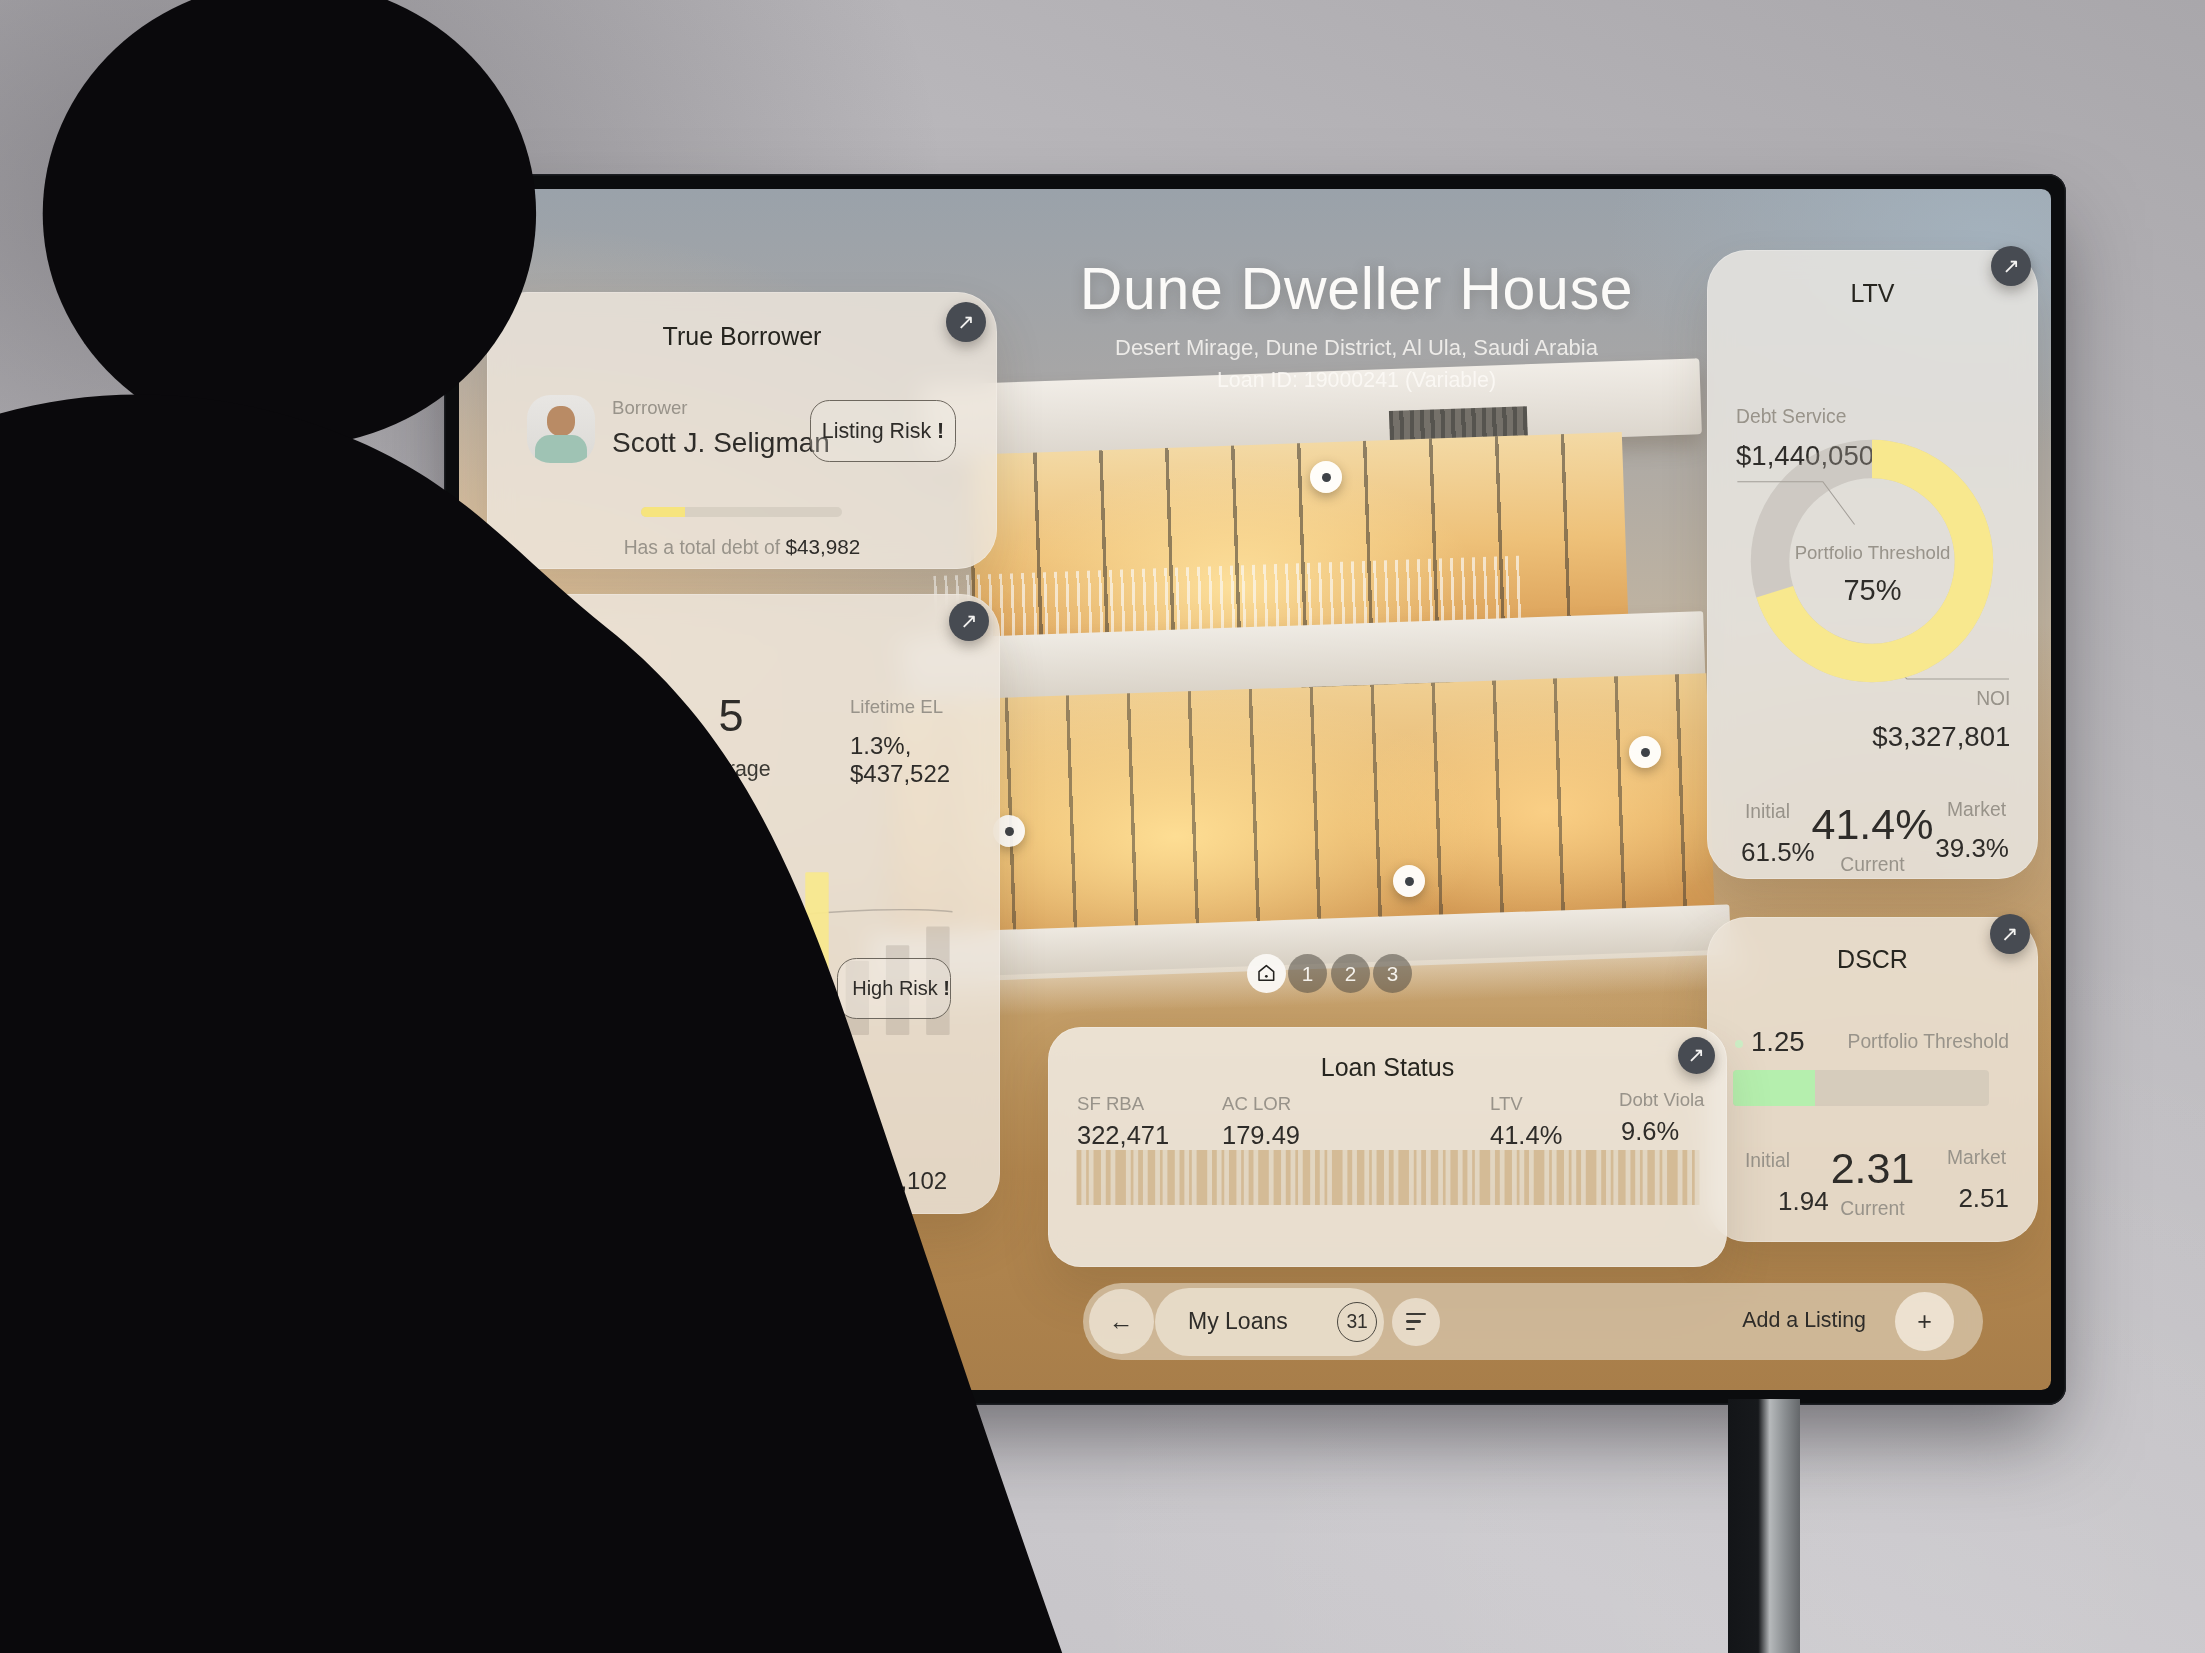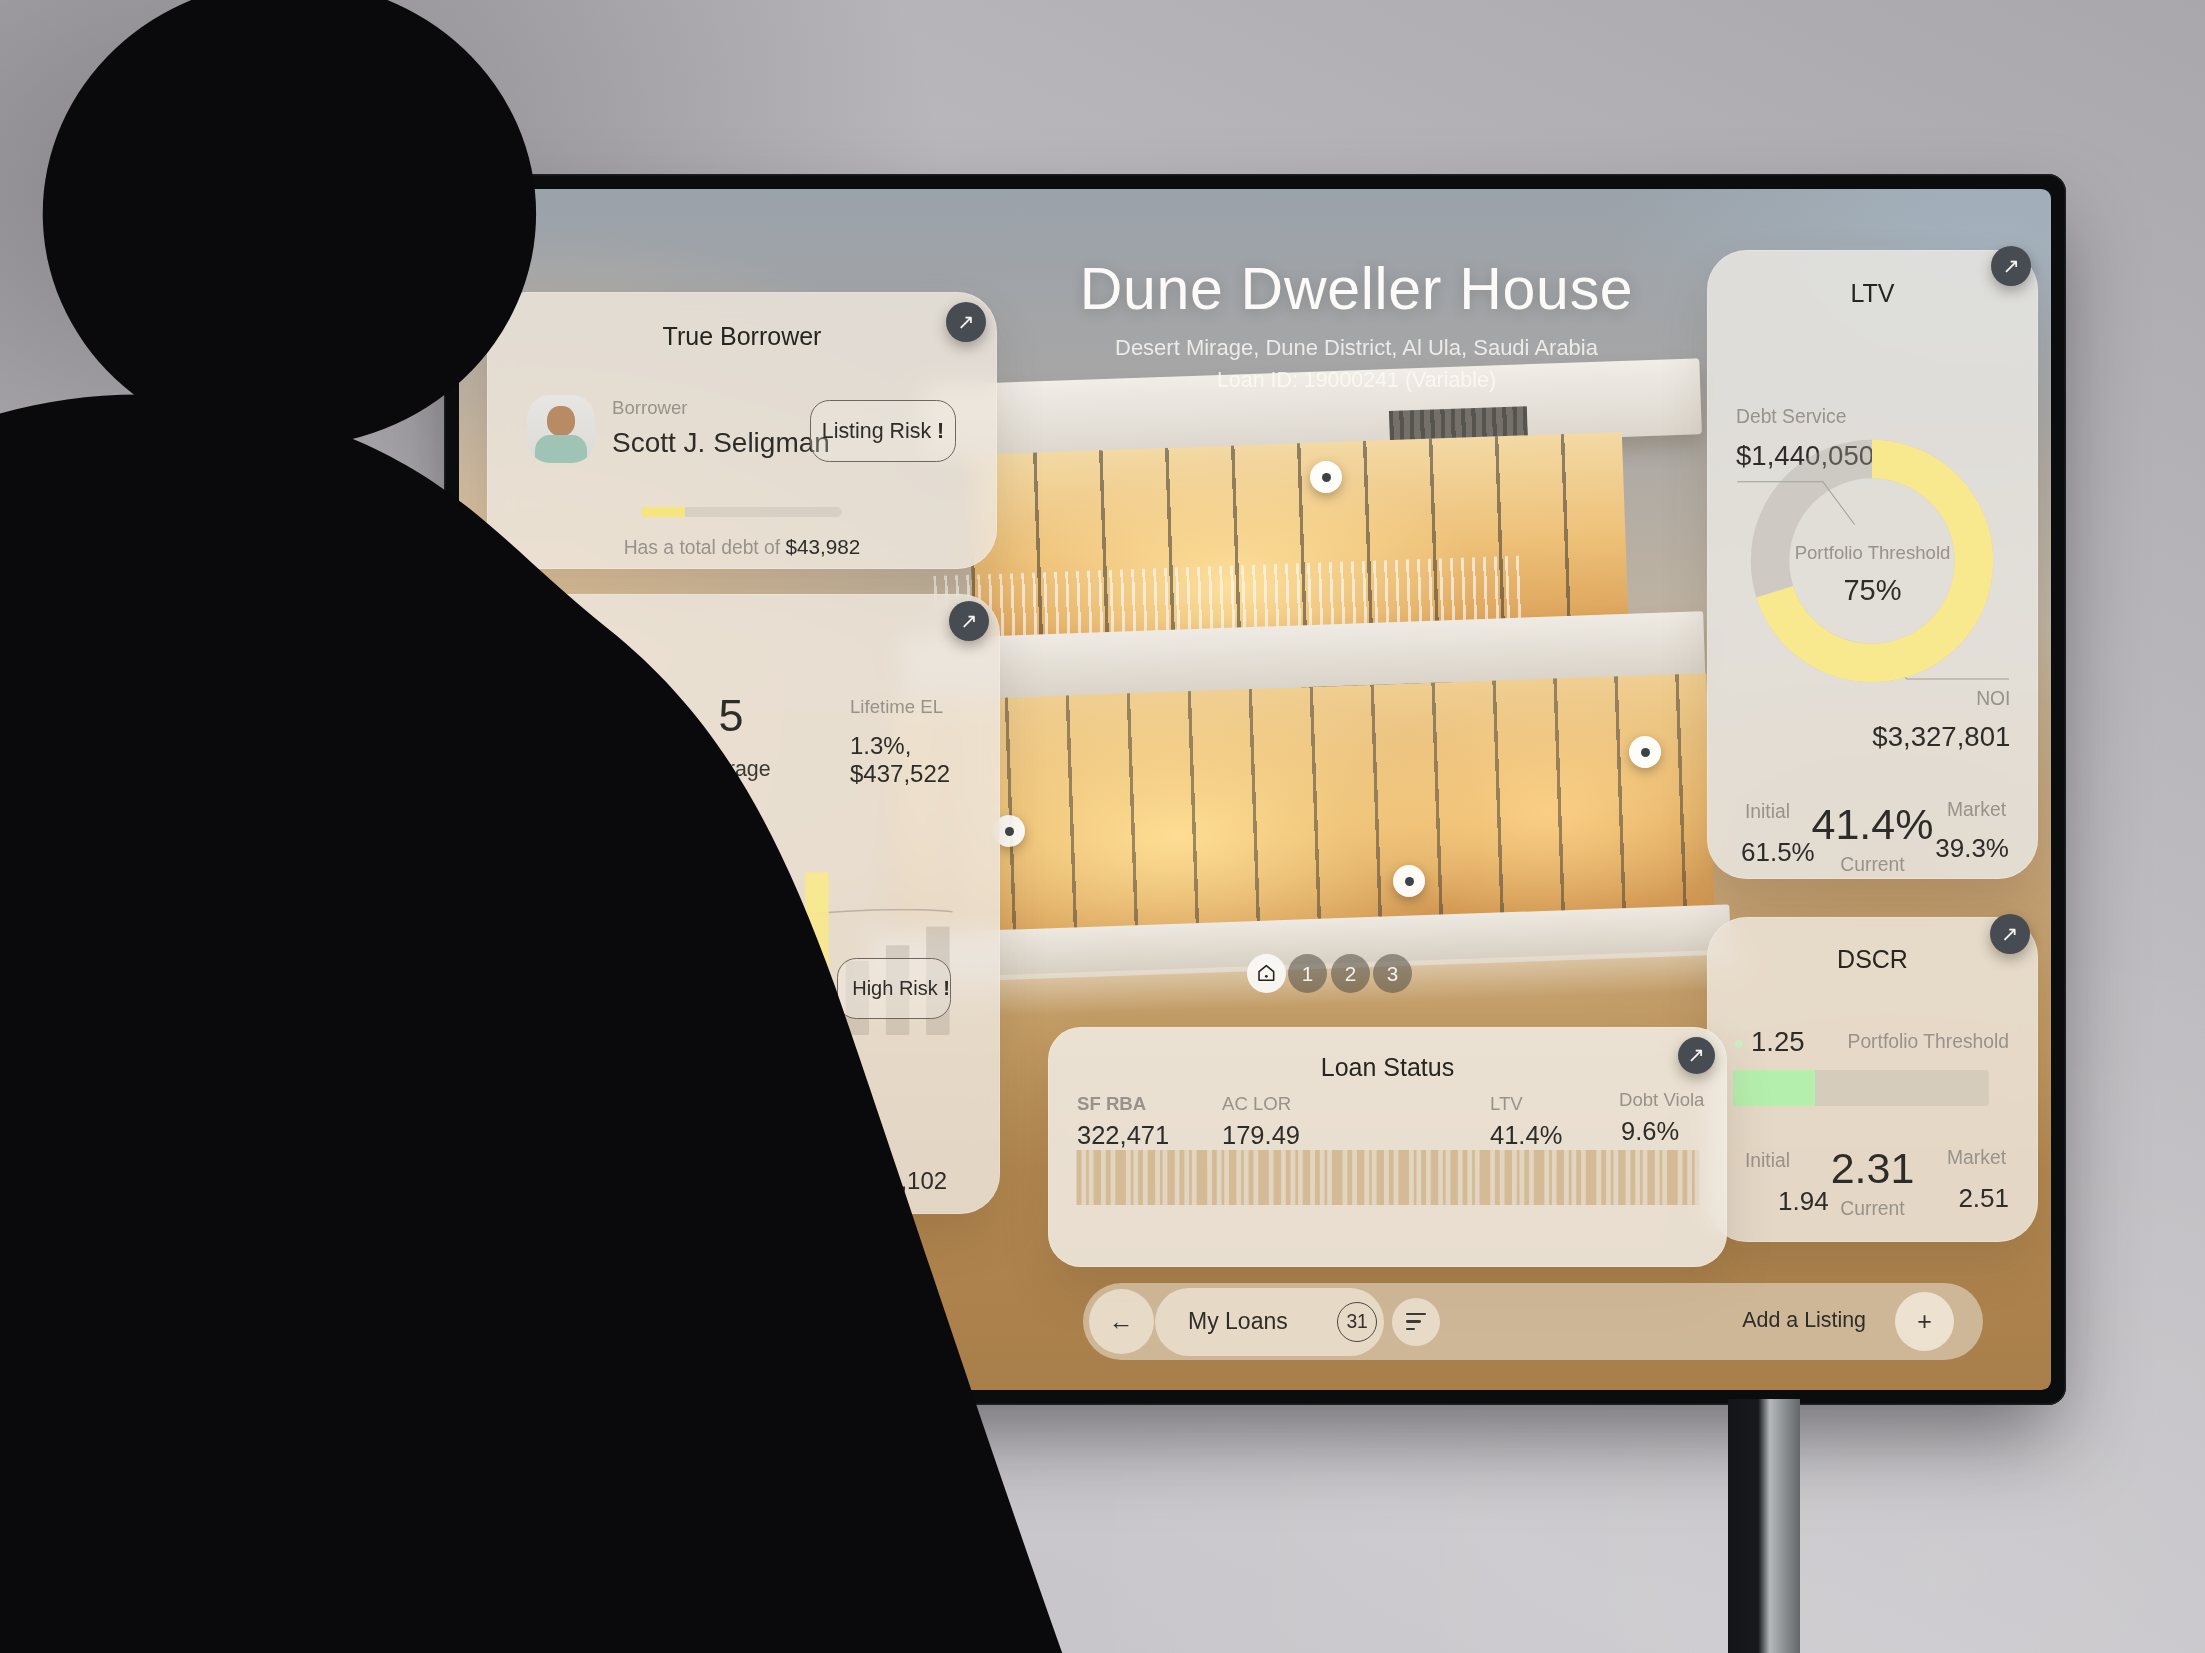--- a/index.html
+++ b/index.html
@@ -266,21 +266,21 @@
         <div class="lbl" style="position:absolute; right:32px; top:230px; font-size:19.3px; text-align:right;">Market</div>
         <div class="val" style="position:absolute; right:29px; top:266px; font-size:26px; text-align:right;">2.51</div>
       </div>
 
       <div class="card" style="left:555px; top:838px; width:679px; height:240px; border-radius:33px; background:rgba(240,234,225,0.88);margin-left:34px;">
         <div class="card-title" style="top:26px;">Loan Status</div>
         <div class="expand-btn" style="top:9.6px; right:12.4px; width:37px; height:37px;">
             <span>↗</span>
           </div>
 
-        <div class="lbl" style="position:absolute; left:29px; top:66px; font-size:18.6px;font-weight:bold;">SF RBA</div>
+        <div class="lbl" style="position:absolute; left:29px; top:66px; font-size:18.6px;">SF RBA</div>
         <div class="val" style="position:absolute; left:29px; top:94px; font-size:25.5px;">322,471</div>
         <div class="lbl" style="position:absolute; left:174px; top:66px; font-size:18.6px;">AC LOR</div>
         <div class="val" style="position:absolute; left:174px; top:94px; font-size:25.5px;">179.49</div>
         <div class="lbl" style="position:absolute; left:442px; top:66px; font-size:18.6px;">LTV</div>
         <div class="val" style="position:absolute; left:442px; top:94px; font-size:25.5px;">41.4%</div>
         <div class="lbl" style="position:absolute; left:571px; top:62px; font-size:18.6px;">Dobt Viola</div>
         <div class="val" style="position:absolute; left:573px; top:90px; font-size:25.5px;">9.6%</div>
 
         <svg style="position:absolute; left:27.6px; top:123px; width:624px; height:55px;" viewBox="0 0 906 80">
           <rect x="0" y="0" width="906" height="80" fill="rgba(216,197,166,0.35)"></rect>

